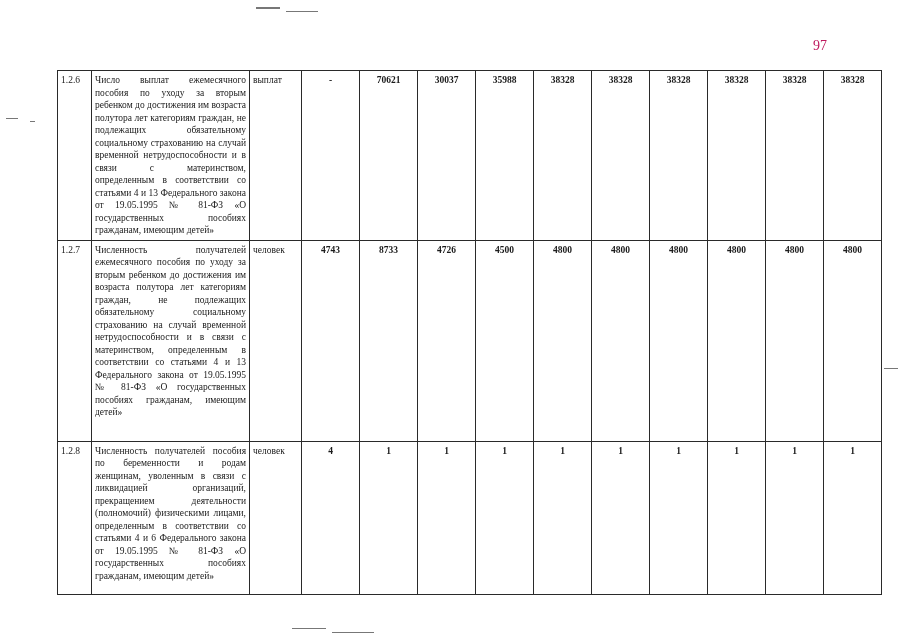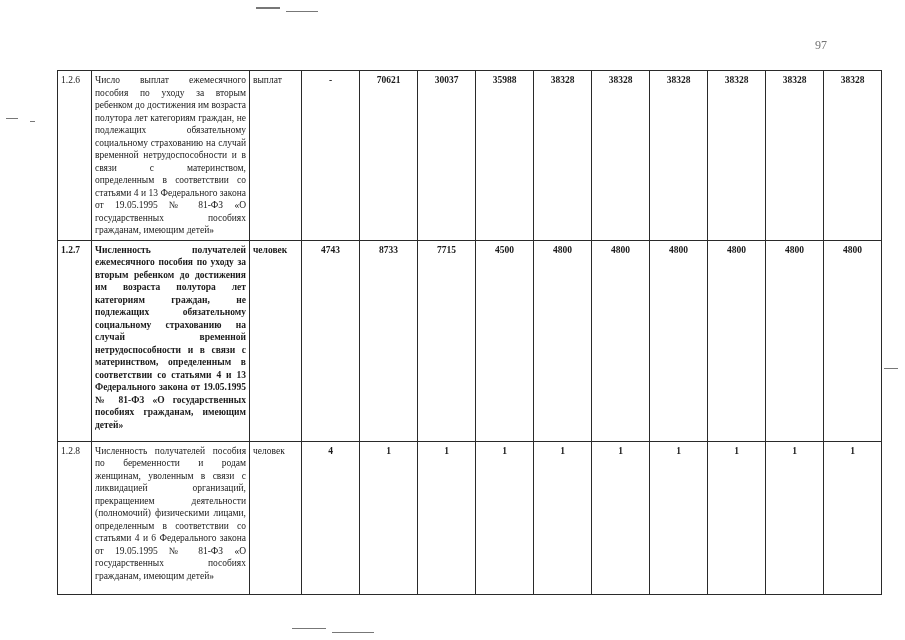--- a/index.html
+++ b/index.html
@@ -13,22 +13,22 @@
     position: relative;
     width: 905px;
     height: 640px;
     background: #ffffff;
     overflow: hidden;
   }
   .page-number {
     position: absolute;
     top: 38px;
     right: 78px;
-    font-size: 12px;
-    color: #737373;
+    font-size: 14px;
+    color: #be185d;
   }
   table.indicator-table {
     position: absolute;
     top: 70px;
     left: 57px;
     border-collapse: collapse;
     table-layout: fixed;
     width: 824px;
   }
   table.indicator-table td {
@@ -54,21 +54,21 @@
     font-size: 9.5px;
     padding-top: 4px;
   }
   td.cell-value {
     text-align: center;
     font-weight: 700;
     font-size: 10px;
     padding-top: 6px;
   }
   tr.row-1 td { height: 160px; }
-  tr.row-2 td { height: 194px; font-weight: bold; }
+  tr.row-2 td { height: 194px; }
   tr.row-3 td { height: 146px; }
 
   
   .artifact {
     position: absolute;
     background: #4a4a4a;
     opacity: 0.75;
   }
 </style>
 </head>
@@ -119,21 +119,21 @@
       <td class="cell-value">38328</td>
       <td class="cell-value">38328</td>
     </tr>
 
     <tr class="row-2">
       <td class="cell-num">1.2.7</td>
       <td class="cell-text">Численность получателей ежемесячного пособия по уходу за вторым ребенком до достижения им возраста полутора лет категориям граждан, не подлежащих обязательному социальному страхованию на случай временной нетрудоспособности и в связи с материнством, определенным в соответствии со статьями 4 и 13 Федерального закона от 19.05.1995 № 81-ФЗ «О государственных пособиях гражданам, имеющим детей»</td>
       <td class="cell-unit">человек</td>
       <td class="cell-value">4743</td>
       <td class="cell-value">8733</td>
-      <td class="cell-value">7715</td>
+      <td class="cell-value">4726</td>
       <td class="cell-value">4500</td>
       <td class="cell-value">4800</td>
       <td class="cell-value">4800</td>
       <td class="cell-value">4800</td>
       <td class="cell-value">4800</td>
       <td class="cell-value">4800</td>
       <td class="cell-value">4800</td>
     </tr>
 
     <tr class="row-3">

